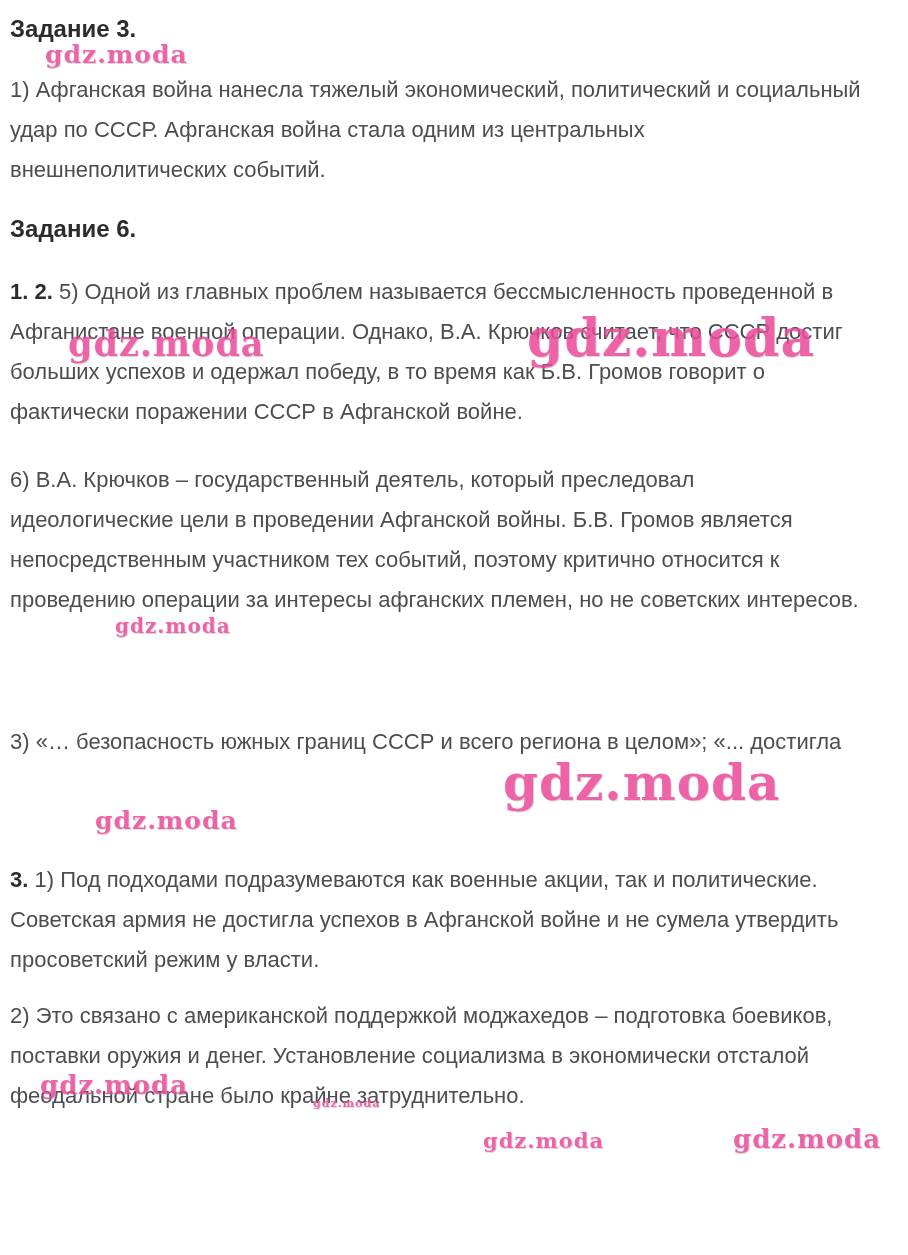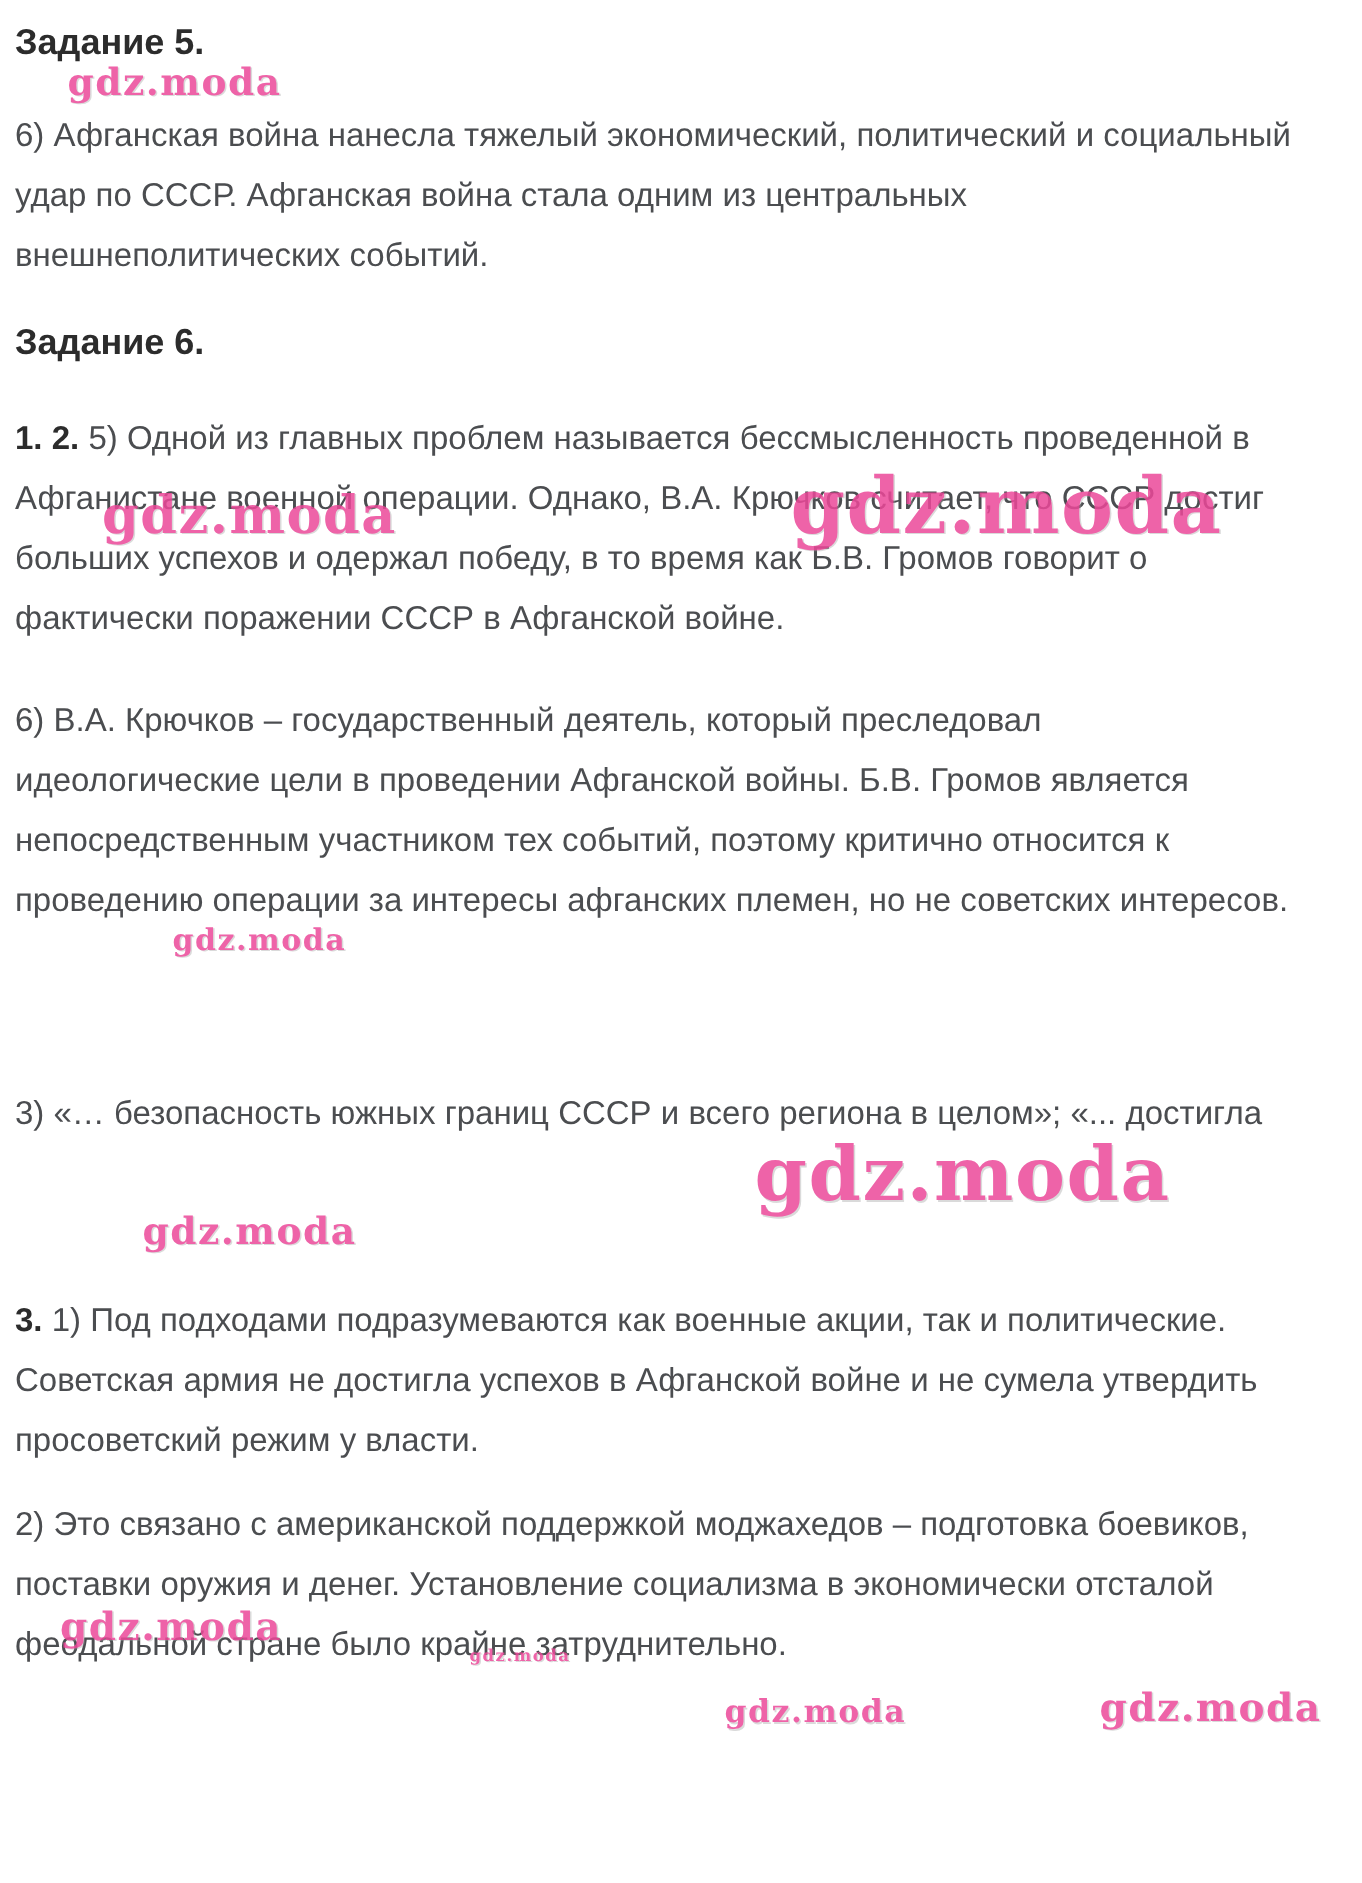--- a/index.html
+++ b/index.html
@@ -72,23 +72,23 @@
   .wm-g { left: 40px;  top: 1072px; font-size: 26px; }
   .wm-h { left: 313px; top: 1098px; font-size: 11px; }
   .wm-i { left: 483px; top: 1130px; font-size: 21px; }
   .wm-j { left: 733px; top: 1126px; font-size: 26px; }
 </style>
 </head>
 <body>
 
 <div class="content">
 
-  <h2 class="task-heading">Задание 5.</h2>
+  <h2 class="task-heading">Задание 3.</h2>
 
-  <p class="para mt-a">6) Афганская война нанесла тяжелый экономический, политический и социальный
+  <p class="para mt-a">1) Афганская война нанесла тяжелый экономический, политический и социальный
 удар по СССР. Афганская война стала одним из центральных
 внешнеполитических событий.</p>
 
 
   <h2 class="task-heading mt-h6">Задание 6.</h2>
 
   <p class="para mt-c"><span class="bold-num">1. 2.</span><span> 5) Одной из главных проблем называется бессмысленность проведенной в
 Афганистане военной операции. Однако, В.А. Крючков считает, что СССР достиг
 больших успехов и одержал победу, в то время как Б.В. Громов говорит о
 фактически поражении СССР в Афганской войне.</span></p>

